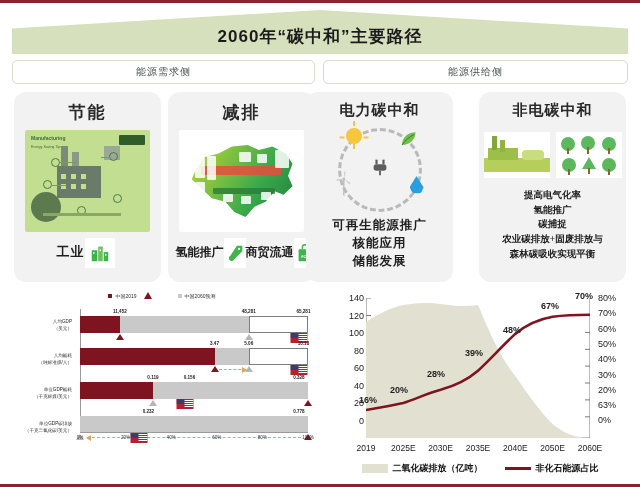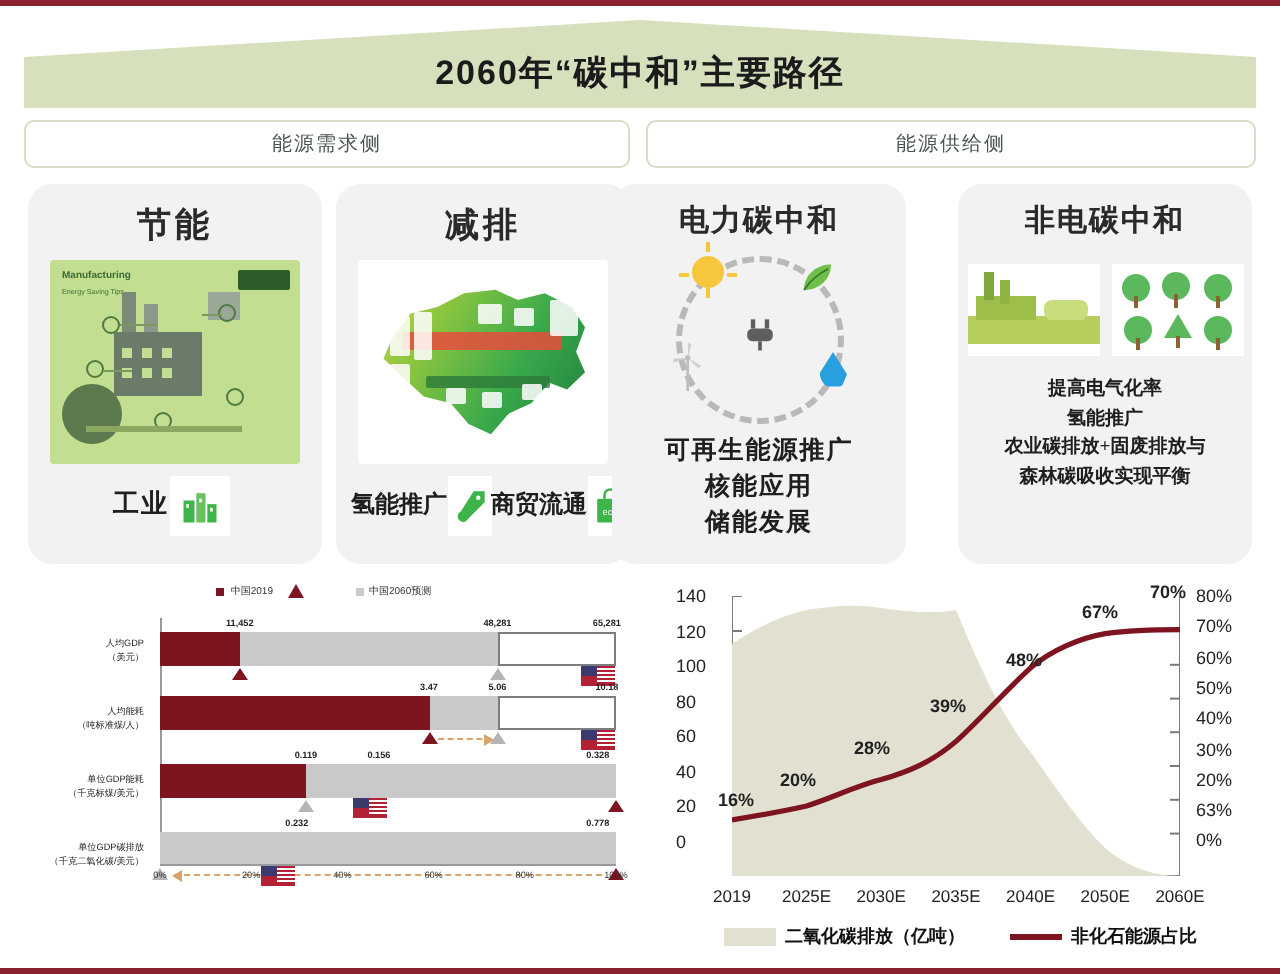--- a/index.html
+++ b/index.html
@@ -139,21 +139,21 @@
   .arrow:after { content:""; position:absolute; right:-1px; top:-3px; width:0;height:0;
      border-top:3px solid transparent; border-bottom:3px solid transparent; border-left:5px solid #d8a46a;}
   .arrow.rev:after { left:-1px; right:auto; border-left:none; border-right:5px solid #d8a46a; }
   .axisline { position:absolute; left:74px; top:0; width:1px; background:#9a9a9a; }
   .xaxis { position:absolute; left:74px; width:228px; border-top:1px solid #9a9a9a; }
   .xtick { position:absolute; font-size:4.6px; color:#333; transform:translateX(-50%); top:2px;}
 
   
   .br { position:absolute; left:322px; top:290px; width:316px; height:195px; }
   .plot { position:absolute; left:44px; top:8px; width:224px; height:140px; }
-  .ylab { position:absolute; right:274px; font-size:9px; color:#222; transform:translateY(-50%); width:26px;}
+  .ylab { position:absolute; right:274px; font-size:9px; color:#222; transform:translateY(-50%); text-align:right; width:26px;}
   .y2lab { position:absolute; left:276px; font-size:9px; color:#222; transform:translateY(-50%); width:34px;}
   .xlab2 { position:absolute; font-size:8.5px; color:#222; transform:translateX(-50%); }
   .dlabel { position:absolute; font-size:9px; font-weight:bold; color:#222; transform:translate(-50%,-50%); white-space:nowrap;}
   .legend-bot { position:absolute; left:0; top:172px; width:316px; display:flex; justify-content:center; gap:22px; align-items:center;}
   .lg2 { display:flex; align-items:center; gap:5px; font-size:9px; color:#111; font-family:"Liberation Serif","DejaVu Serif",serif; font-weight:bold;}
   .sw-area { width:26px; height:9px; background:#e2e0d0; }
   .sw-line { width:26px; height:3px; background:#7d1420; }
 </style>
 </head>
 <body>
@@ -317,20 +317,21 @@
               <rect x="32" y="36" width="2" height="6" fill="#8a6234"></rect>
             <circle cx="53" cy="33" r="7"></circle>
               <rect x="52" y="37" width="2" height="6" fill="#8a6234"></rect>
           </g>
         </svg>
       </div>
     </div>
     <div class="c4-txt">
       <div>提高电气化率</div>
       <div>氢能推广</div>
+      <div>碳捕捉</div>
       <div>农业碳排放+固废排放与</div>
       <div>森林碳吸收实现平衡</div>
     </div>
   </div>
 
   <div class="bl">
     <div class="legend-top">
       <div class="lg">
         <span class="sw-sq"></span>
         <span>中国2019</span>

